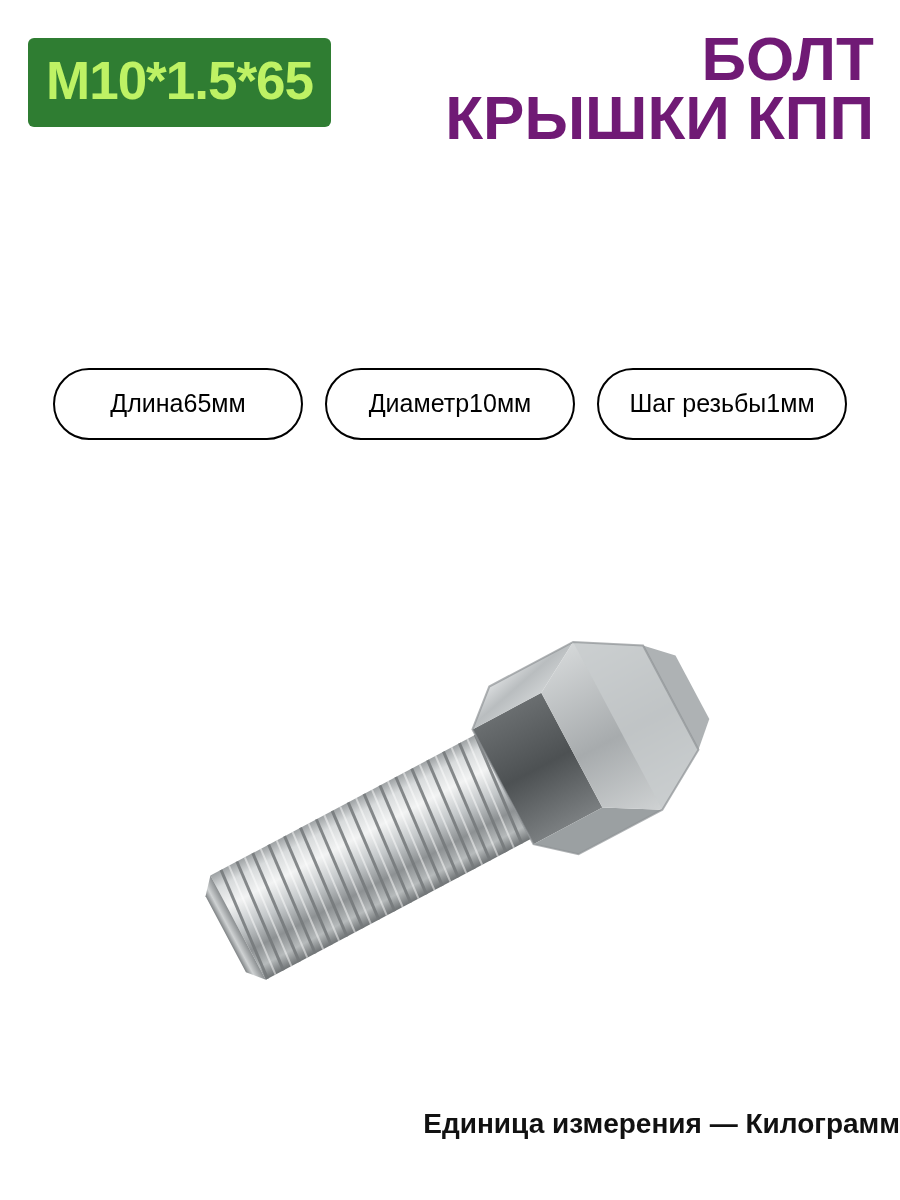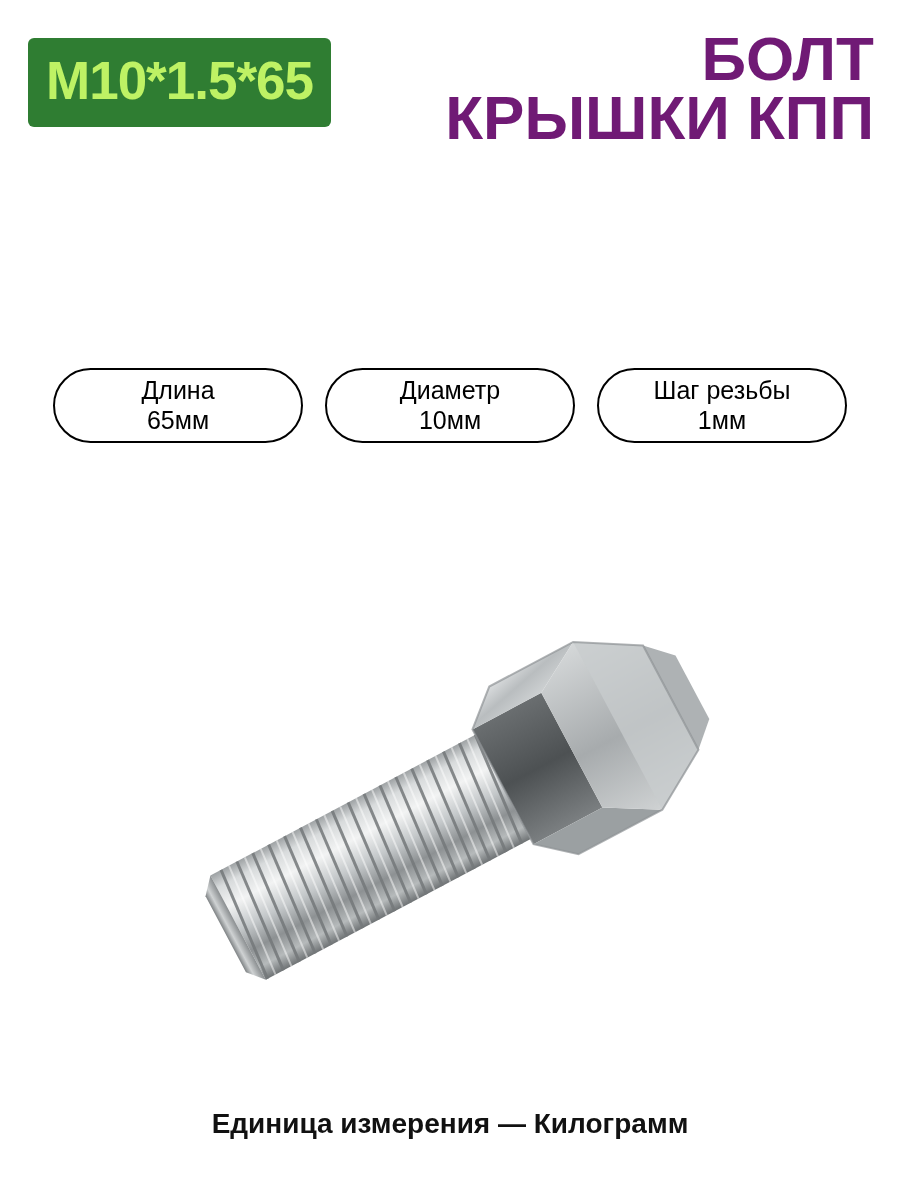--- a/index.html
+++ b/index.html
@@ -70,21 +70,21 @@
     justify-content: center;
     gap: 22px;
     margin-bottom: 14px;
   }
   .pill {
     border: 2px solid #000000;
     border-radius: 40px;
     min-height: 72px;
     box-sizing: border-box;
     display: flex;
-    flex-direction: column;
+    flex-direction: row;
     align-items: center;
     justify-content: center;
     padding: 6px 26px;
     font-size: 25px;
     line-height: 1.18;
     text-align: left;
     background: #ffffff;
     font-family: "Liberation Sans", sans-serif;
   }
   .pill span { display: block; white-space: nowrap; }
@@ -105,21 +105,21 @@
     width: 900px;
     height: 470px;
   }
 
   
   .footer {
     position: absolute;
     bottom: 60px;
     left: 0;
     width: 900px;
-    text-align: center;
+    text-align: right;
     font-size: 28px;
     font-weight: bold;
     color: #111111;
     font-family: "Liberation Sans", sans-serif;
   }
 </style>
 </head>
 <body>
 
 <div class="header">

